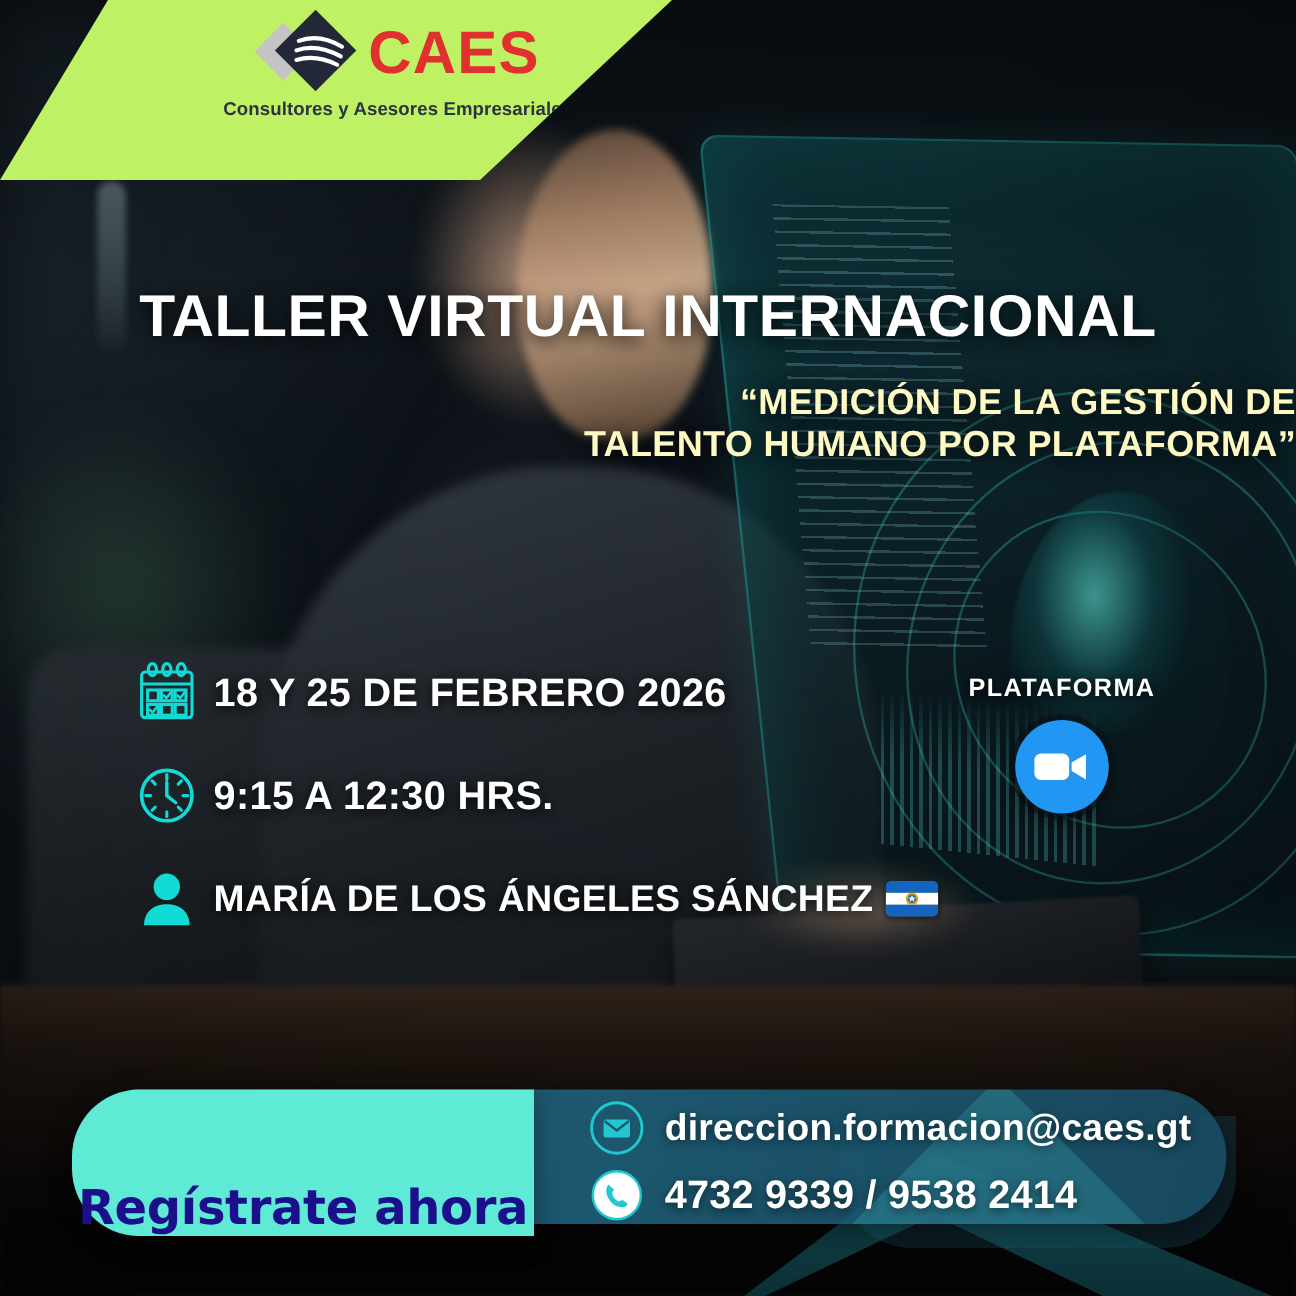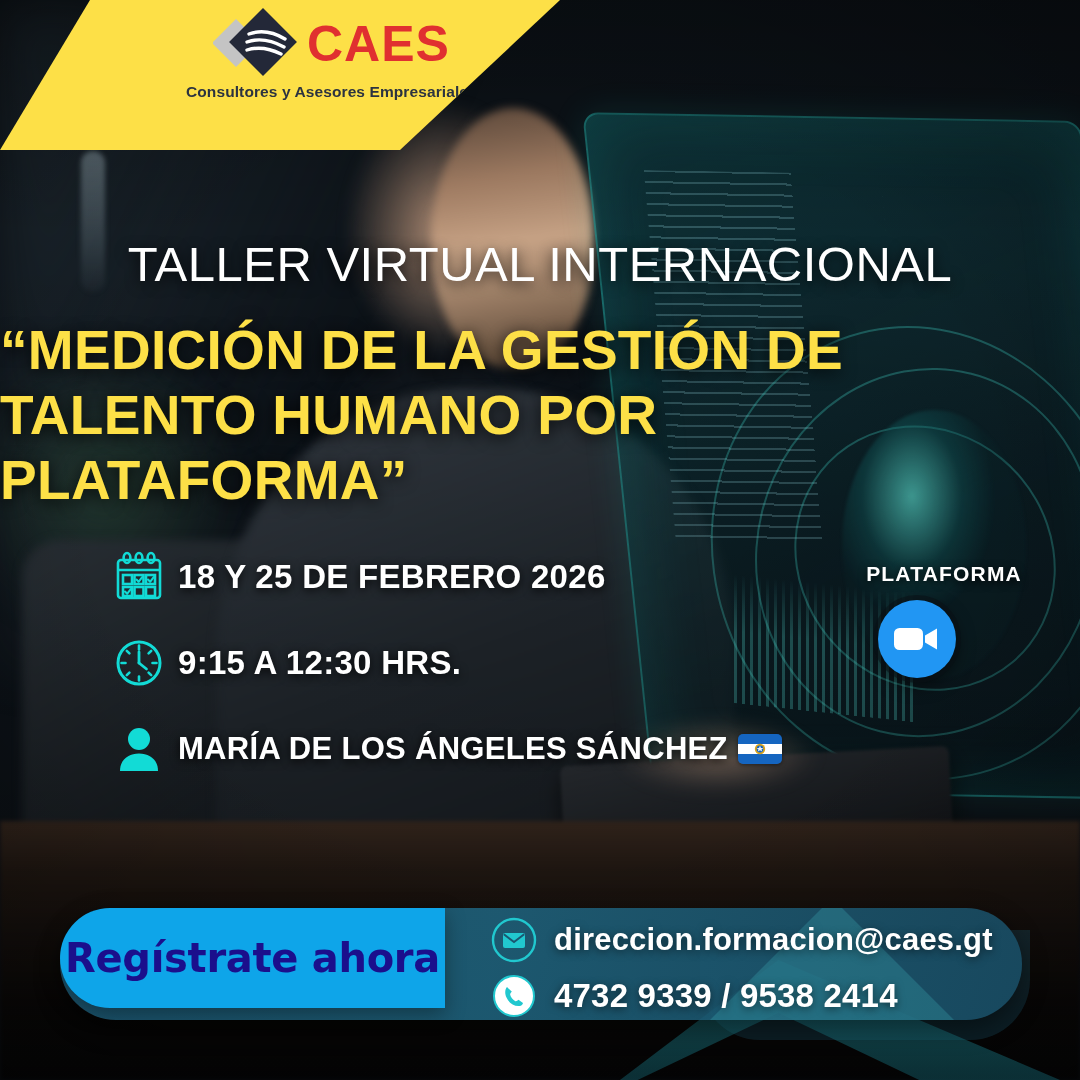--- a/index.html
+++ b/index.html
@@ -120,65 +120,65 @@
   .bg-vignette{
     position:absolute;inset:0;
     background:
       radial-gradient(115% 95% at 50% 45%, rgba(0,0,0,0) 36%, rgba(0,0,0,.55) 100%),
       linear-gradient(180deg, rgba(0,0,0,.30) 0%, rgba(0,0,0,0) 22%, rgba(0,0,0,.28) 100%);
   }
 
   
   .header-banner{
     position:absolute;left:0;top:0;width:560px;height:159px;
-    background:#fde047;
+    background:#bef264;
     clip-path:polygon(90px 0, 560px 0, 400px 150px, 0 150px);
   }
   .logo-wrap{
     position:absolute;left:186px;top:8px;
     display:flex;flex-direction:column;align-items:center;
   }
   .logo-row{display:flex;align-items:center;gap:8px;}
   .logo-mark{position:relative;width:86px;height:72px;}
   .logo-text{
     color:#e03030;font-weight:700;font-size:50px;letter-spacing:1px;line-height:1;
     font-family:"Liberation Sans", sans-serif;
   }
   .logo-tagline{
     color:#2c3340;font-size:15.5px;font-weight:600;margin-top:3px;letter-spacing:.1px;
   }
 
   
   .title-main{
     position:absolute;left:0;top:236px;width:1080px;text-align:center;
-    color:#ffffff;font-weight:400;font-size:49px;letter-spacing:.5px;
+    color:#ffffff;font-weight:700;font-size:49px;letter-spacing:.5px;
     text-shadow:0 3px 14px rgba(0,0,0,.85);
   }
   .title-sub{
-    position:absolute;left:0;top:318px;width:1080px;text-align:left;
-    color:#fde047;font-weight:700;font-size:55px;line-height:1.18;letter-spacing:.3px;
+    position:absolute;left:0;top:318px;width:1080px;text-align:right;
+    color:#fef9c3;font-weight:700;font-size:30px;line-height:1.18;letter-spacing:.3px;
     text-shadow:0 3px 16px rgba(0,0,0,.85);
   }
 
   
   .details{position:absolute;left:100px;top:536px;width:760px;}
   .drow{display:flex;align-items:center;height:82px;margin-bottom:4px;}
   .dicon{width:78px;flex:0 0 78px;display:flex;align-items:center;justify-content:center;}
   .dtext{
     color:#ffffff;font-weight:700;font-size:33px;letter-spacing:.3px;
     text-shadow:0 2px 10px rgba(0,0,0,.9);display:flex;align-items:center;gap:10px;
   }
   .drow.speaker .dtext{font-size:31px;text-align:center;}
   .flag{
     width:44px;height:30px;border-radius:5px;overflow:hidden;display:inline-block;
     position:relative;flex:0 0 44px;box-shadow:0 1px 4px rgba(0,0,0,.5);
   }
 
   
-  .platform{position:absolute;left:812px;top:562px;width:210px;text-align:right;}
+  .platform{position:absolute;left:780px;top:562px;width:210px;text-align:center;}
   .platform-label{
     color:#ffffff;font-weight:700;font-size:21px;letter-spacing:1.2px;
     text-shadow:0 2px 9px rgba(0,0,0,.9);
   }
   .zoom-badge{
     width:78px;height:78px;border-radius:50%;margin:14px auto 0;
     background:#2196f3;display:flex;align-items:center;justify-content:center;
     box-shadow:0 0 0 5px rgba(10,16,22,.55), 0 6px 18px rgba(0,0,0,.6);
   }
   .zoom-word{
@@ -194,24 +194,24 @@
     background:linear-gradient(95deg, rgba(27,86,112,.93) 0%, rgba(30,96,122,.90) 45%, rgba(25,78,102,.88) 100%);
     box-shadow:0 8px 26px rgba(0,0,0,.45);
     overflow:hidden;
   }
   .bar-tri{
     position:absolute;right:40px;bottom:-28px;width:300px;height:150px;
     background:rgba(58,168,180,.30);
     clip-path:polygon(50% 0, 100% 100%, 0 100%);
   }
   .cta-btn{
-    position:absolute;left:60px;top:908px;width:385px;height:100px;
+    position:absolute;left:60px;top:908px;width:385px;height:122px;
     border-radius:56px 0 0 56px;
-    background:#0ea5e9;
-    display:flex;align-items:center;justify-content:center;
+    background:#5eead4;
+    display:flex;align-items:flex-end;justify-content:center;
     box-shadow:0 6px 20px rgba(0,0,0,.35);
   }
   .cta-label{
     color:#1b0f8c;font-weight:700;font-size:40px;letter-spacing:-.3px;
     font-family:"DejaVu Sans", sans-serif;
   }
   .contact-block{
     position:absolute;left:490px;top:916px;width:540px;
     display:flex;flex-direction:column;gap:8px;
   }

